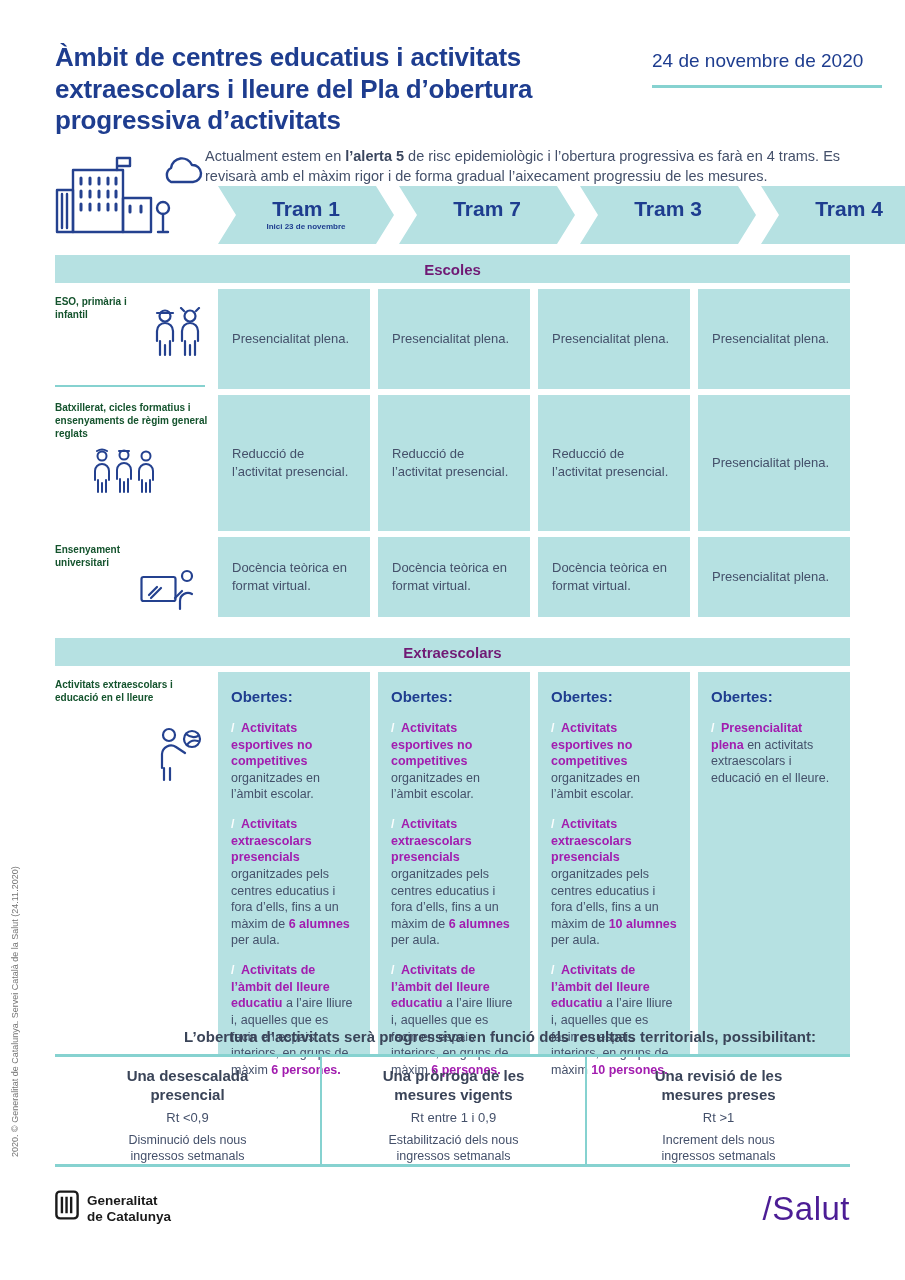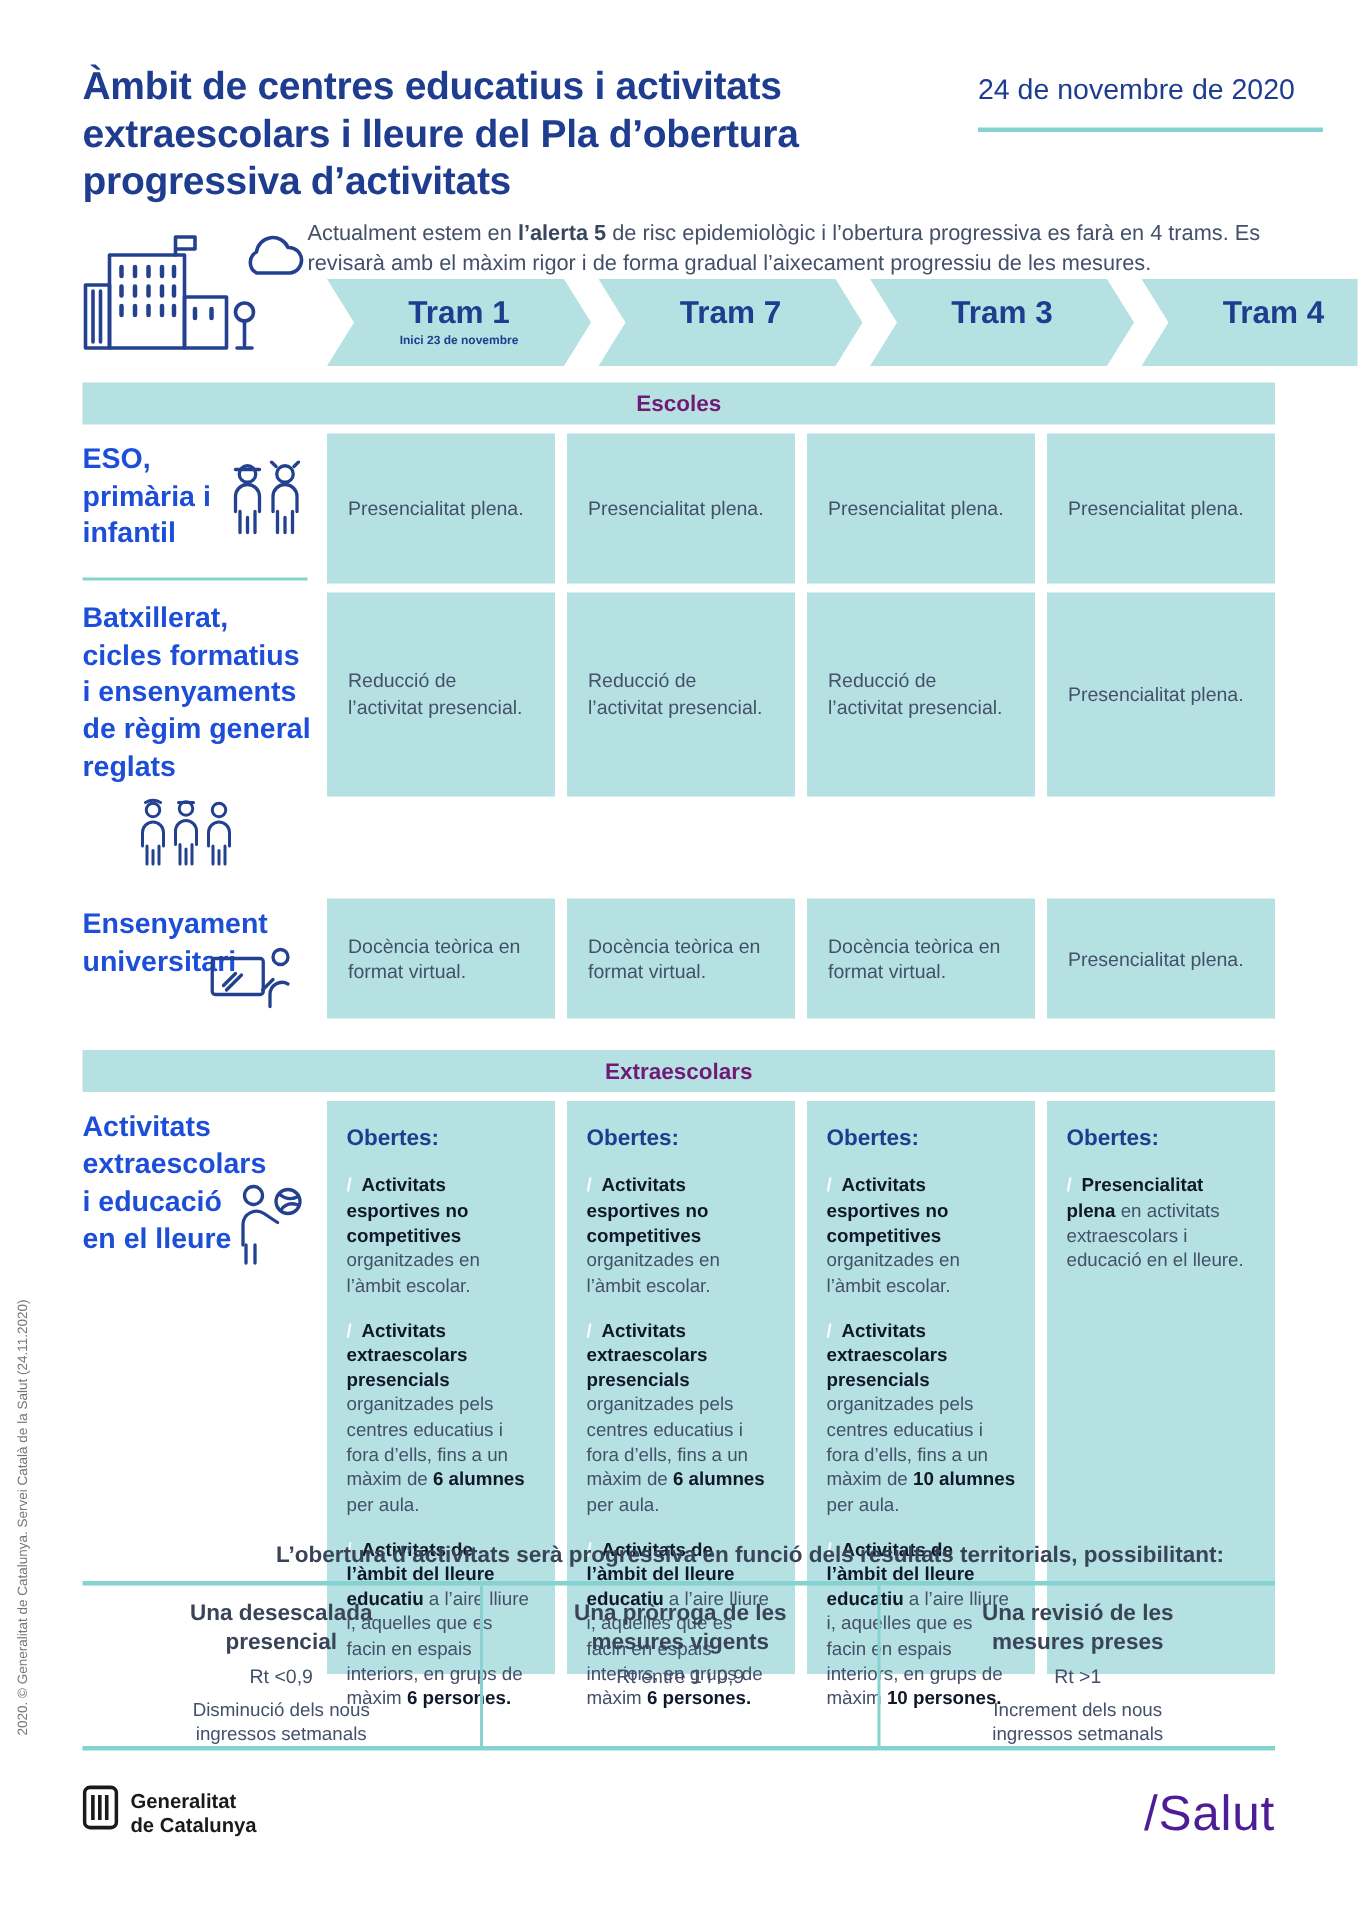--- a/index.html
+++ b/index.html
@@ -23,40 +23,40 @@
          clip-path:polygon(0 0,calc(100% - 18px) 0,100% 50%,calc(100% - 18px) 100%,0 100%,18px 50%);}
   .tram-label{font-size:21px;font-weight:bold;color:#1e3d8f;line-height:1;}
   .tram-sub{font-size:8px;font-weight:bold;color:#1e3d8f;height:10px;margin-top:3px;}
 
   
   .table{position:absolute;top:255px;left:55px;width:795px;}
   .band-header{height:28px;background:#b6e1e2;display:flex;align-items:center;justify-content:center;
                font-size:15px;font-weight:bold;color:#701a75;}
   .grid-row{display:grid;grid-template-columns:155px repeat(4,1fr);column-gap:8px;margin-top:6px;}
   .row-label{position:relative;padding-top:6px;}
-  .row-label-text{font-size:19px;font-weight:bold;color:#1d4ed8;line-height:1.3;display:block;}
+  .row-label-text{font-size:10px;font-weight:bold;color:#14532d;line-height:1.3;display:block;}
   .r1 .row-label-text{width:95px;}
   .ru .row-label-text{width:110px;}
   .rx .row-label-text{width:118px;}
   .cell{background:#b6e1e2;display:flex;align-items:center;padding:10px 14px;
         font-size:13px;color:#44506a;line-height:1.35;}
   .r1 .cell{height:80px;}
   .r2 .cell{height:116px;}
   .ru .cell{height:60px;}
   .xcell{background:#b6e1e2;height:356px;padding:13px 13px;font-size:12.5px;color:#44506a;line-height:1.33;}
   .mt14{margin-top:14px;} .mt21{margin-top:21px;}
   .r1 .row-label:after{content:"";position:absolute;left:0;bottom:2px;width:150px;height:2px;background:#86d2d0;}
   .icon{color:#24418f;}
   .r1 .icon{position:absolute;right:6px;top:18px;}
   .r2 .icon{display:block;margin:8px 0 0 36px;}
   .ru .icon{position:absolute;right:12px;top:32px;}
   .rx .icon{position:absolute;right:4px;top:54px;}
   .obertes{font-size:15px;font-weight:bold;color:#1e3d8f;margin:2px 0 0;}
   .xitem{margin-top:13px;}
-  .xitem strong{color:#0f172a;}
+  .xitem strong{color:#a21caf;}
   .slash{color:rgba(255,255,255,.95);font-weight:bold;margin-right:3px;}
 
   
   .bottom{position:absolute;top:1028px;left:55px;width:795px;}
   .bottom-title{padding-left:95px;text-align:center;font-size:15px;font-weight:bold;color:#3a4458;}
   .hr{height:3px;background:#86d2d0;margin-top:9px;}
   .boxes{display:grid;grid-template-columns:1fr 1fr 1fr;min-height:100px;}
   .box{padding:10px 20px 0;text-align:center;}
   .box+.box{border-left:2px solid #86d2d0;}
   .box-title{font-size:15px;font-weight:bold;color:#3a4458;line-height:1.25;max-width:180px;margin:0 auto;}
@@ -264,20 +264,21 @@
     <div class="hr"></div>
     <div class="boxes">
         <div class="box">
           <div class="box-title">Una desescalada presencial</div>
           <div class="box-rt">Rt &lt;0,9</div>
           <div class="box-desc">Disminució dels nous ingressos setmanals</div>
         </div>
         <div class="box">
           <div class="box-title">Una pròrroga de les mesures vigents</div>
           <div class="box-rt">Rt entre 1 i 0,9</div>
+          <div class="box-desc">Estabilització dels nous ingressos setmanals</div>
         </div>
         <div class="box">
           <div class="box-title">Una revisió de les mesures preses</div>
           <div class="box-rt">Rt &gt;1</div>
           <div class="box-desc">Increment dels nous ingressos setmanals</div>
         </div>
       </div>
     <div class="hr" style="margin-top:0"></div>
   </div>
 

